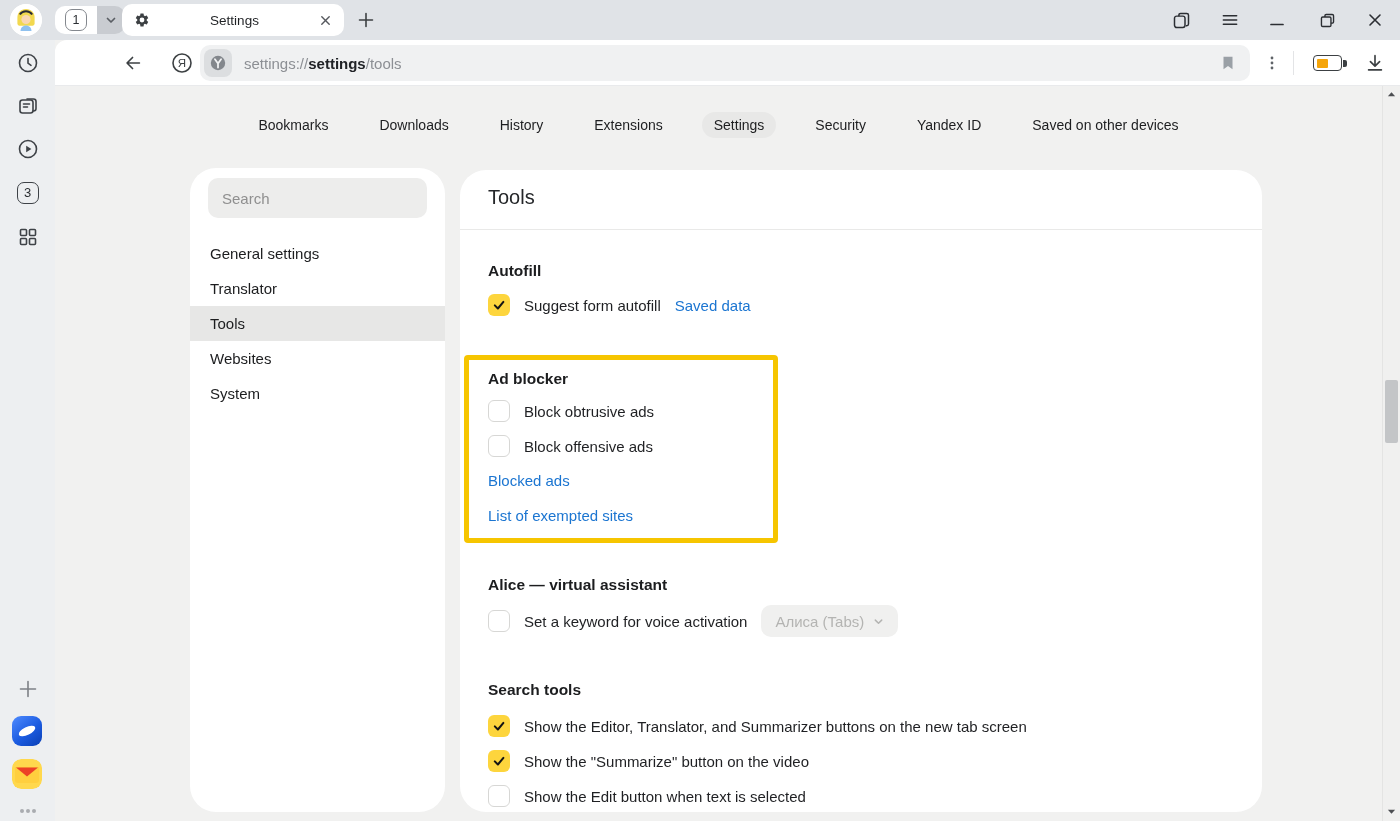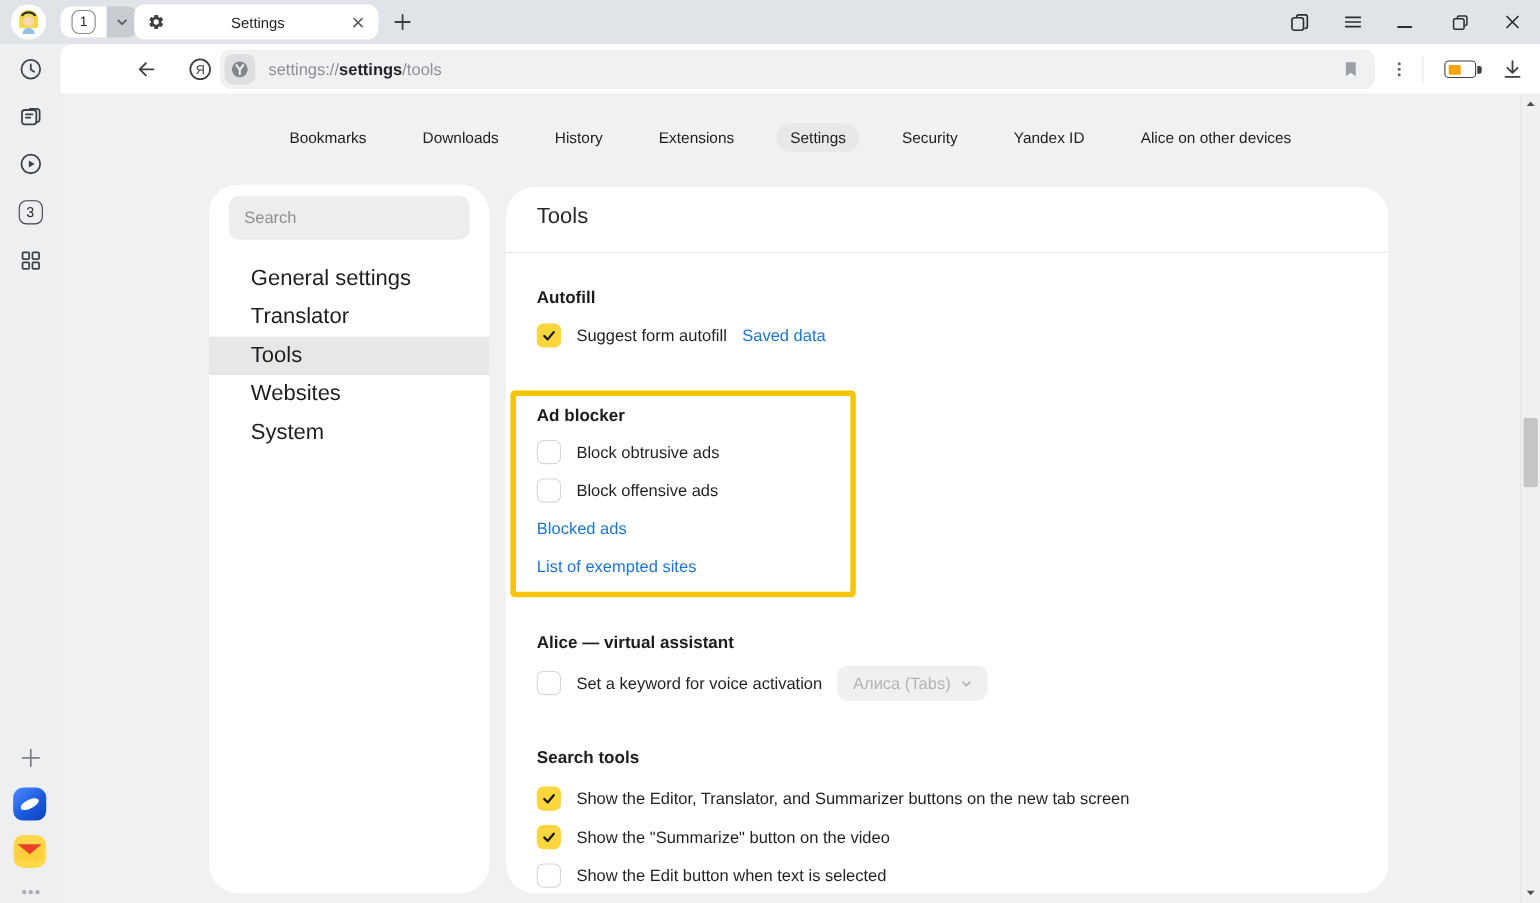--- a/index.html
+++ b/index.html
@@ -43,21 +43,21 @@
 
   
   .content { position:absolute; left:55px; top:86px; width:1345px; height:749px; background:#f1f1f0; }
   .navtabs { position:absolute; top:25px; left:0; right:18px; height:28px; display:flex; justify-content:center; align-items:center; gap:27px; }
   .navtab { font-size:14px; color:#1d1e20; padding:5px 12px; border-radius:14px; white-space:nowrap; }
   .navtab.active { background:#e8e8e7; }
 
   .card { position:absolute; background:#fff; border-radius:26px; }
   .sidebar-card { left:135px; top:82px; width:255px; height:644px; }
   .search-box { position:absolute; left:18px; top:10px; width:219px; height:40px; background:#ededec; border-radius:10px; display:flex; align-items:center; padding-left:14px; font-size:15px; color:#8f8f8f; }
-  .side-item { position:absolute; left:0; width:255px; height:35px; line-height:35px; padding-left:38px; font-size:20px; color:#1c1d1f; }
+  .side-item { position:absolute; left:0; width:255px; height:35px; line-height:35px; padding-left:20px; font-size:15px; color:#1c1d1f; }
   .side-item.active { background:#e7e7e6; }
 
   .main-card { left:405px; top:84px; width:802px; height:642px; }
   .page-title { position:absolute; left:28px; top:16px; font-size:20px; font-weight:500; color:#25272a; }
   .hdiv { position:absolute; left:0; top:59px; width:100%; height:1px; background:#e9e9e8; }
   .sec-h { position:absolute; left:28px; font-size:15.5px; font-weight:700; color:#1c1d1f; }
   .row { position:absolute; left:28px; display:flex; align-items:center; gap:14px; font-size:15px; color:#1f2023; white-space:nowrap; }
   .cb { width:22px; height:22px; border-radius:6px; flex:none; display:flex; align-items:center; justify-content:center; }
   .cb.checked { background:#fdd53d; }
   .cb.un { background:#fff; border:1px solid #d7d7d5; }
@@ -258,21 +258,21 @@
   <div class="content">
 
     <div class="navtabs">
       <span class="navtab">Bookmarks</span>
       <span class="navtab">Downloads</span>
       <span class="navtab">History</span>
       <span class="navtab">Extensions</span>
       <span class="navtab active">Settings</span>
       <span class="navtab">Security</span>
       <span class="navtab">Yandex ID</span>
-      <span class="navtab">Alice on other devices</span>
+      <span class="navtab">Saved on other devices</span>
     </div>
 
     <div class="card sidebar-card">
       <div class="search-box">
         <span>Search</span>
       </div>
       <div class="side-item" style="top:68px">General settings</div>
       <div class="side-item" style="top:103px">Translator</div>
       <div class="side-item active" style="top:138px">Tools</div>
       <div class="side-item" style="top:208px">System</div>

